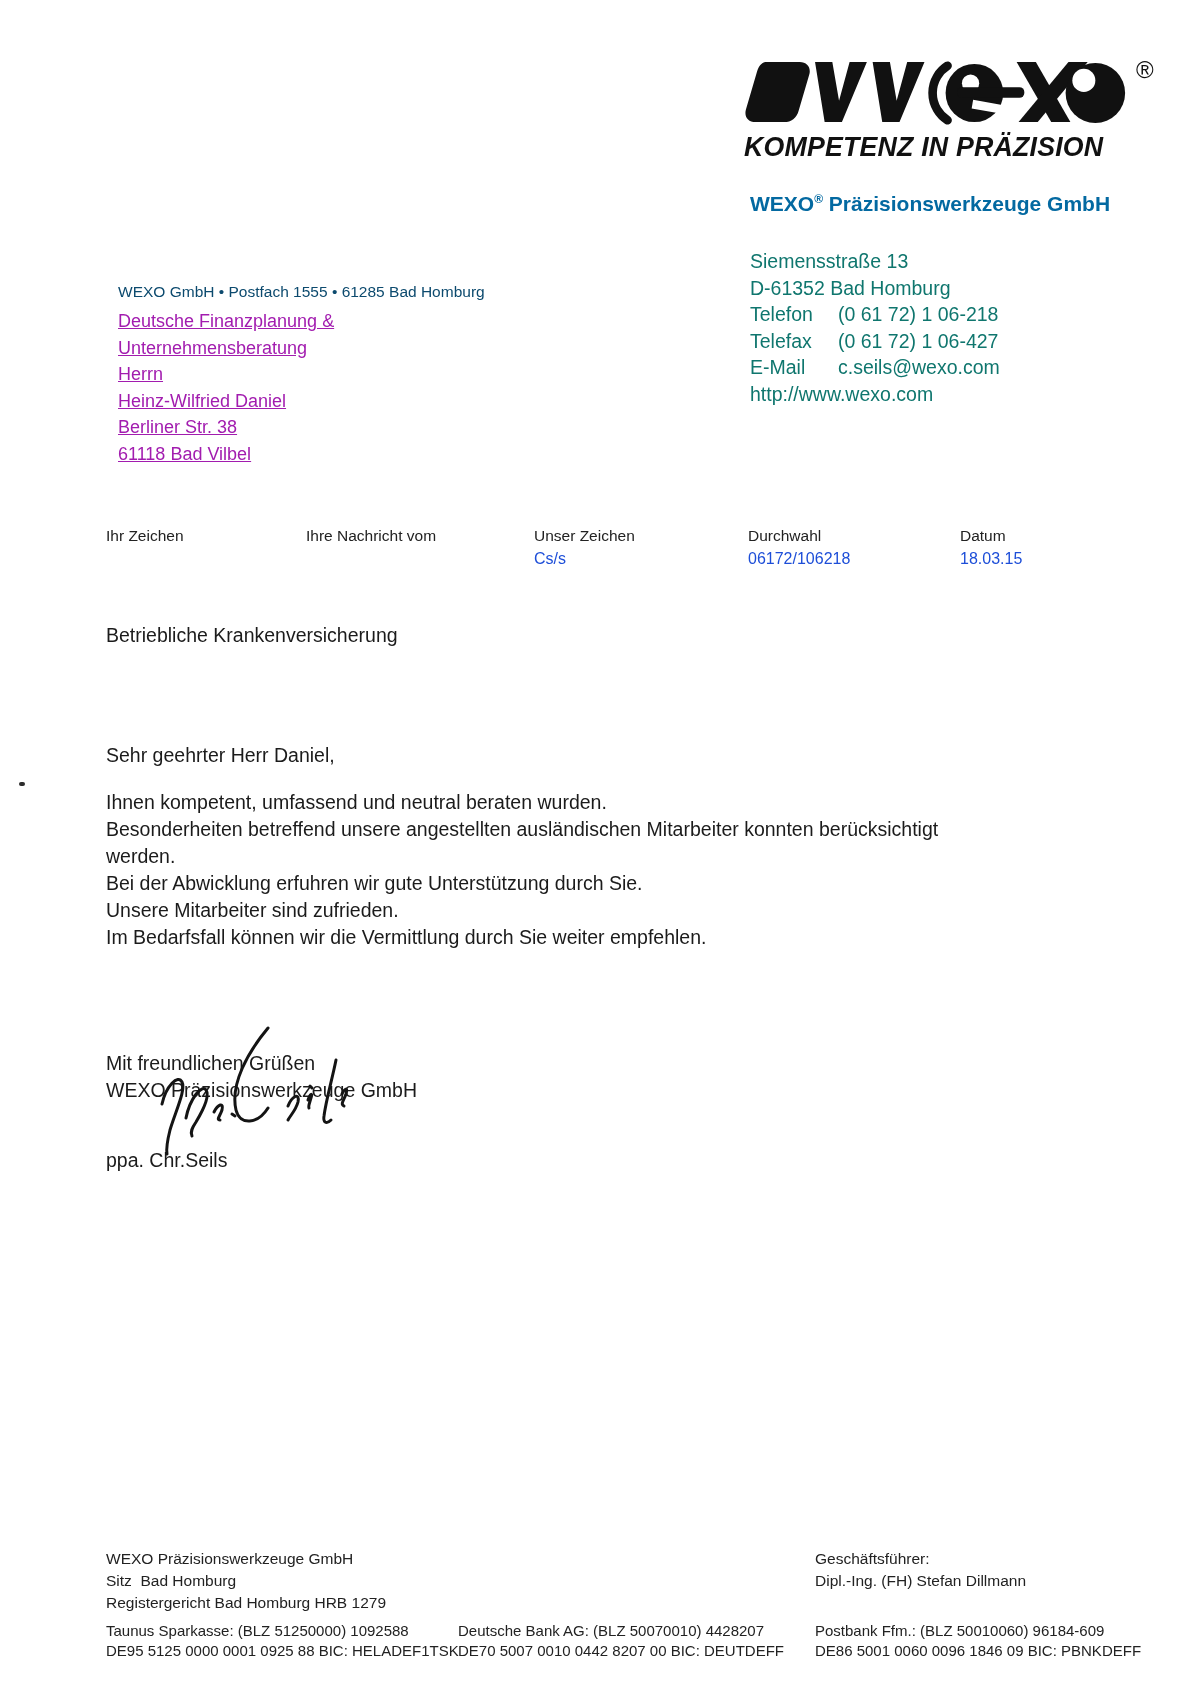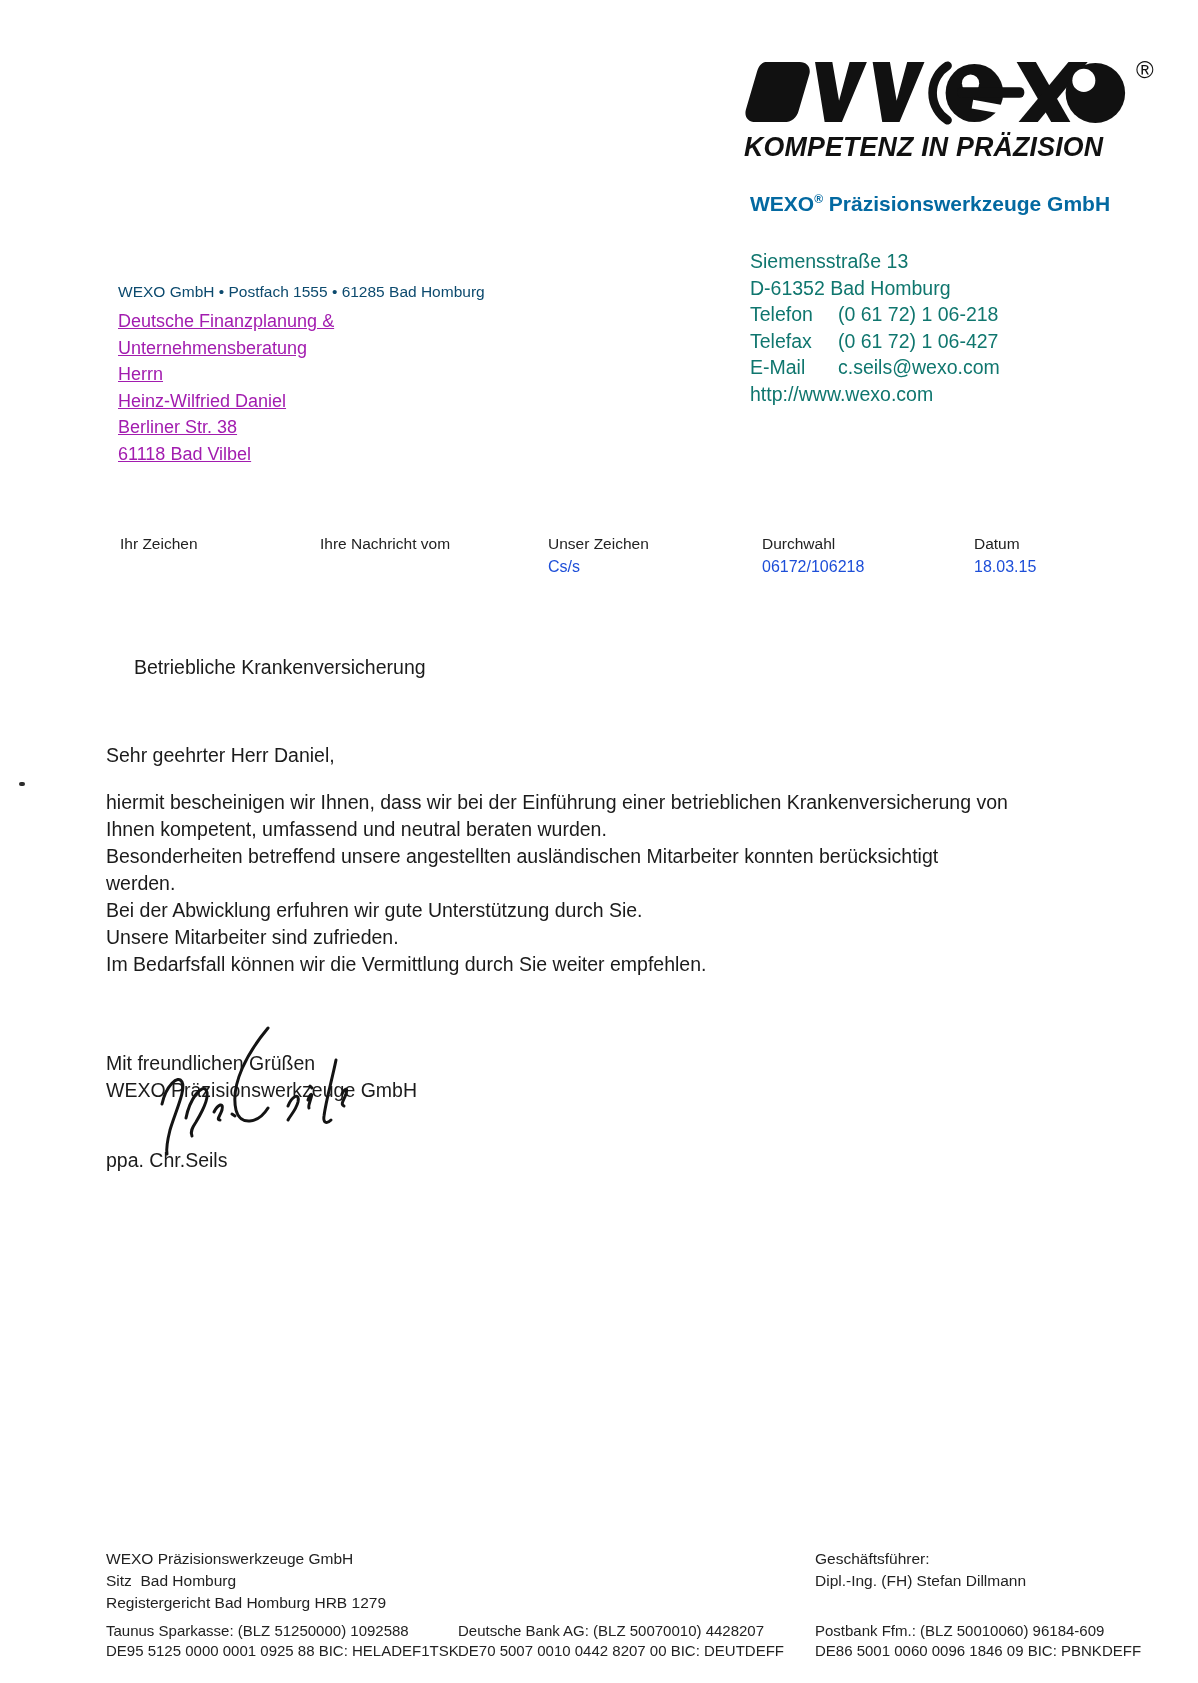--- a/index.html
+++ b/index.html
@@ -37,26 +37,26 @@
   .sender-line{
     position:absolute;left:118px;top:283px;
     font-size:15.5px;color:#0c4a6e;white-space:nowrap;
   }
   .recipient{
     position:absolute;left:118px;top:308px;
     font-size:18px;line-height:26.6px;color:#a21caf;text-decoration:underline;
   }
   
   .ref-row{position:absolute;left:0;top:527px;width:1198px;height:60px;}
-  .ref-col{position:absolute;top:8px;margin-left:14px;}
+  .ref-col{position:absolute;top:0;}
   .ref-label{font-size:15.5px;color:#222;white-space:nowrap;}
   .ref-value{font-size:16px;color:#1d4ed8;margin-top:5px;min-height:18px;white-space:nowrap;}
   .ref-c0{left:106px;} .ref-c1{left:306px;} .ref-c2{left:534px;} .ref-c3{left:748px;} .ref-c4{left:960px;}
   
-  .subject{position:absolute;left:106px;top:656px;font-size:19.5px;white-space:nowrap;margin-left:28px;}
+  .subject{position:absolute;left:106px;top:624px;font-size:19.5px;white-space:nowrap;}
   .salutation{position:absolute;left:106px;top:744px;font-size:19.5px;white-space:nowrap;}
   .body-text{position:absolute;left:106px;top:789px;font-size:19.5px;line-height:27px;}
   .body-line{white-space:nowrap;}
   
   .closing{position:absolute;left:106px;top:1050px;font-size:19.5px;line-height:27px;}
   .signature-svg{position:absolute;left:146px;top:1024px;width:235px;height:142px;z-index:2;pointer-events:none;}
   .signature-name{position:absolute;left:106px;top:1149px;font-size:19.5px;white-space:nowrap;}
   
   .margin-dot{position:absolute;left:19px;top:782px;width:6px;height:4px;background:#2c2c2c;border-radius:2px;}
   
@@ -143,21 +143,20 @@
     <div class="ref-col ref-c4">
       <div class="ref-label">Datum</div>
       <div class="ref-value">18.03.15</div>
     </div>
   </div>
 
   <div class="subject">Betriebliche Krankenversicherung</div>
   <div class="salutation">Sehr geehrter Herr Daniel,</div>
 
   <div class="body-text">
-    <div class="body-line">hiermit bescheinigen wir Ihnen, dass wir bei der Einführung einer betrieblichen Krankenversicherung von</div>
     <div class="body-line">Ihnen kompetent, umfassend und neutral beraten wurden.</div>
     <div class="body-line">Besonderheiten betreffend unsere angestellten ausländischen Mitarbeiter konnten berücksichtigt</div>
     <div class="body-line">werden.</div>
     <div class="body-line">Bei der Abwicklung erfuhren wir gute Unterstützung durch Sie.</div>
     <div class="body-line">Unsere Mitarbeiter sind zufrieden.</div>
     <div class="body-line">Im Bedarfsfall können wir die Vermittlung durch Sie weiter empfehlen.</div>
   </div>
 
   <div class="closing">
     <div>Mit freundlichen Grüßen</div>

